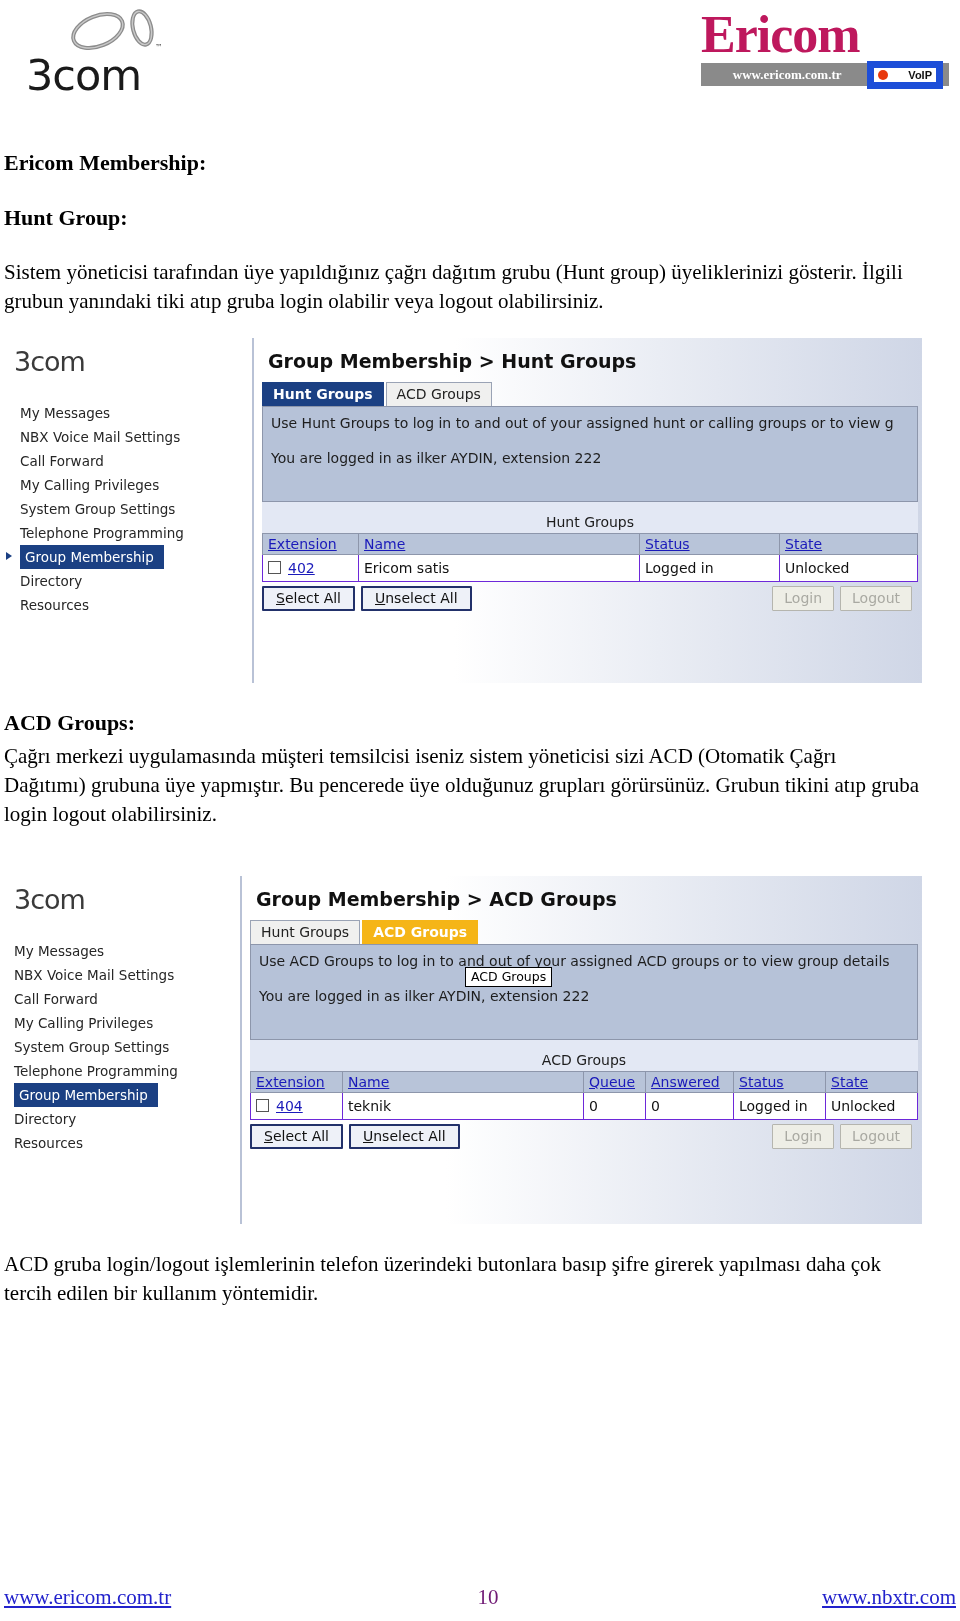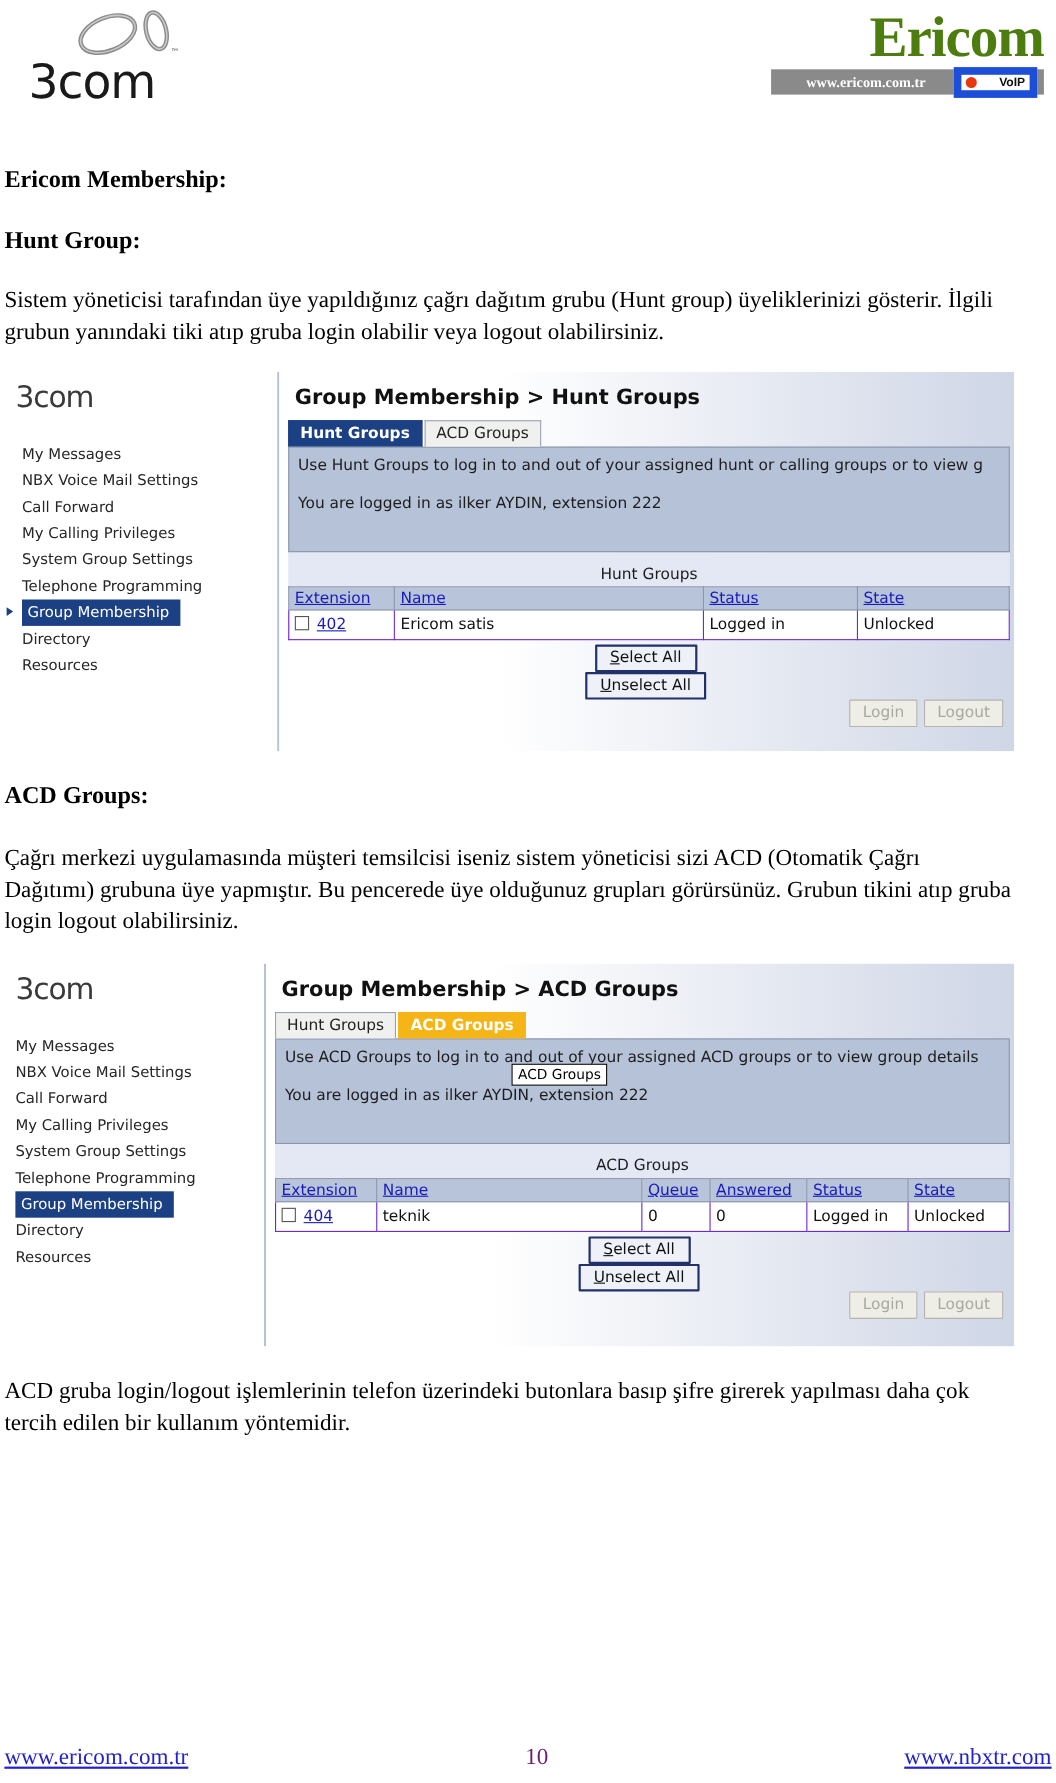--- a/index.html
+++ b/index.html
@@ -40,23 +40,23 @@
   .logo-ericom {
     position: absolute;
     right: 11px; top: 7px;
     width: 248px;
   }
   .logo-ericom .ericom-word {
     font-family: "Liberation Serif", serif;
     font-weight: bold;
     font-size: 52px;
     line-height: 56px;
-    color: #4d7c0f;
+    color: #be185d;
     letter-spacing: -1px;
-    text-align: right;
+    text-align: left;
   }
   .logo-ericom .ericom-bar {
     background: #8a8a8a;
     height: 23px;
     display: flex;
     align-items: center;
     justify-content: space-between;
     padding: 0 6px;
   }
   .logo-ericom .ericom-url {
@@ -279,21 +279,20 @@
   .ext-link {
     color: #1a1aba;
     text-decoration: underline;
   }
 
   .btn-row {
     display: flex;
     align-items: center;
     margin: 4px 4px 0 8px;
     padding-bottom: 6px;
-    flex-direction: column;
   }
   .btn {
     font-size: 14px;
     border: 2px solid #22316a;
     background: #eef1f8;
     color: #111;
     padding: 2px 12px 3px 12px;
     margin-right: 6px;
     border-radius: 1px;
   }
@@ -430,21 +429,21 @@
         <div class="btn-right">
           <div class="btn disabled">Login</div>
           <div class="btn disabled">Logout</div>
         </div>
       </div>
     </div>
   </div>
 </div>
 
 <div class="doc-h" style="top:710px;">ACD Groups:</div>
-<div class="doc-p" style="top:765px;">Çağrı merkezi uygulamasında müşteri temsilcisi iseniz sistem yöneticisi sizi ACD (Otomatik Çağrı Dağıtımı) grubuna üye yapmıştır. Bu pencerede üye olduğunuz grupları görürsünüz. Grubun tikini atıp gruba login logout olabilirsiniz.</div>
+<div class="doc-p" style="top:742px;">Çağrı merkezi uygulamasında müşteri temsilcisi iseniz sistem yöneticisi sizi ACD (Otomatik Çağrı Dağıtımı) grubuna üye yapmıştır. Bu pencerede üye olduğunuz grupları görürsünüz. Grubun tikini atıp gruba login logout olabilirsiniz.</div>
 
 <div class="shot" style="top:876px; height:348px;">
   <div class="shot-inner">
 
     <div class="shot-side" style="flex:0 0 240px; width:240px;">
       <div class="side-logo">3com</div>
       <div class="side-nav">
         <div class="side-item" style="padding-left:14px">My Messages</div>
         <div class="side-item" style="padding-left:14px">NBX Voice Mail Settings</div>
         <div class="side-item" style="padding-left:14px">Call Forward</div>

